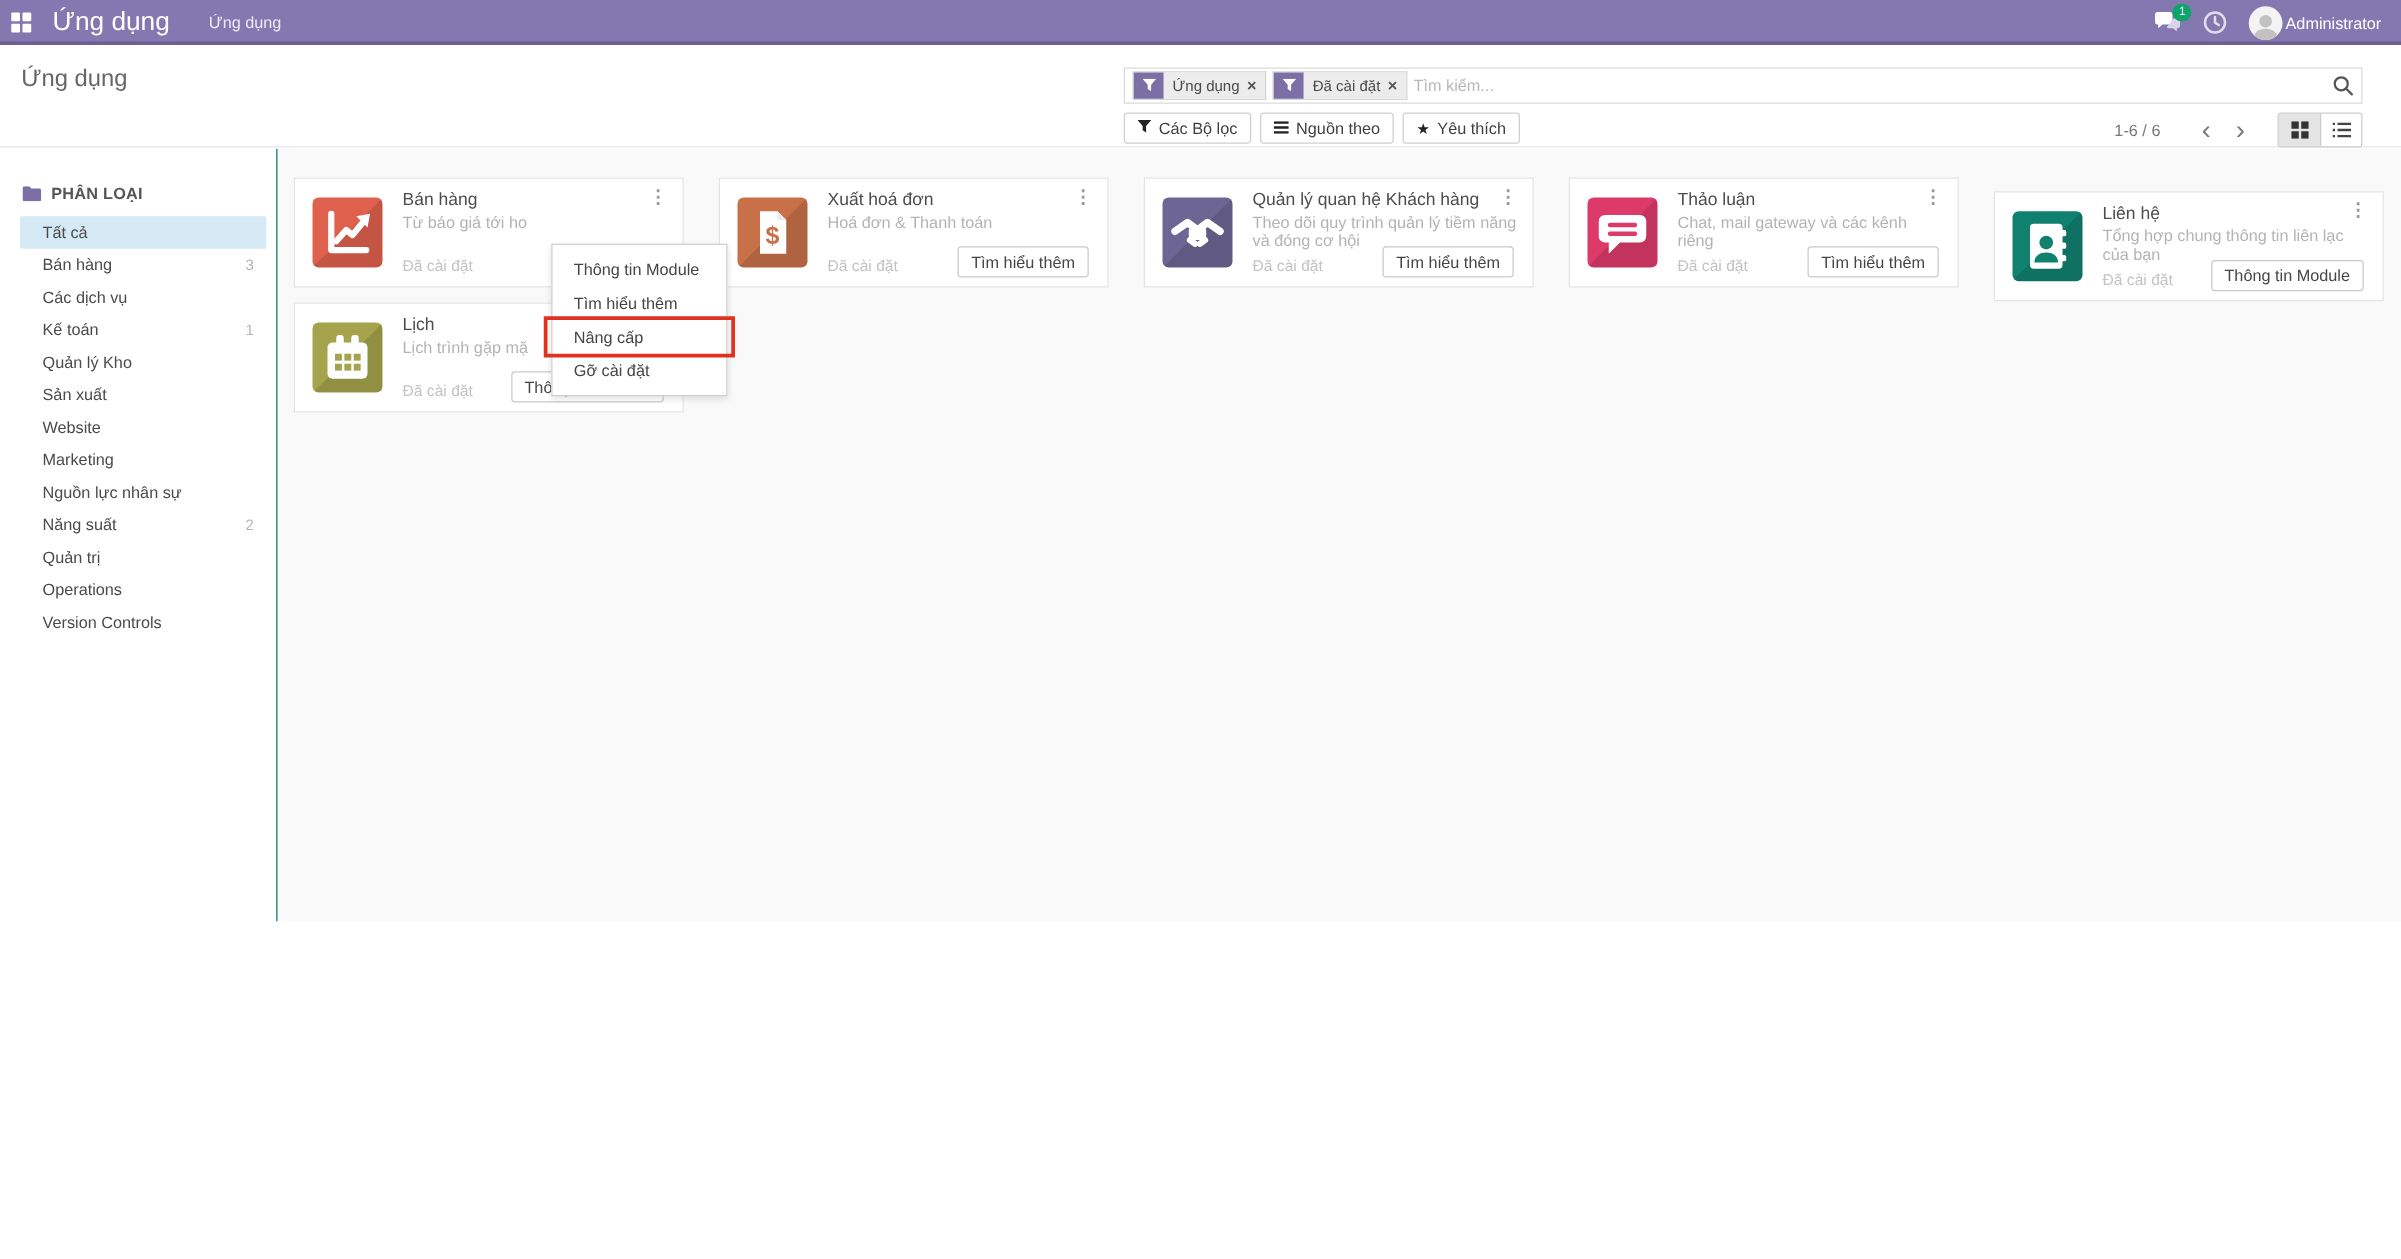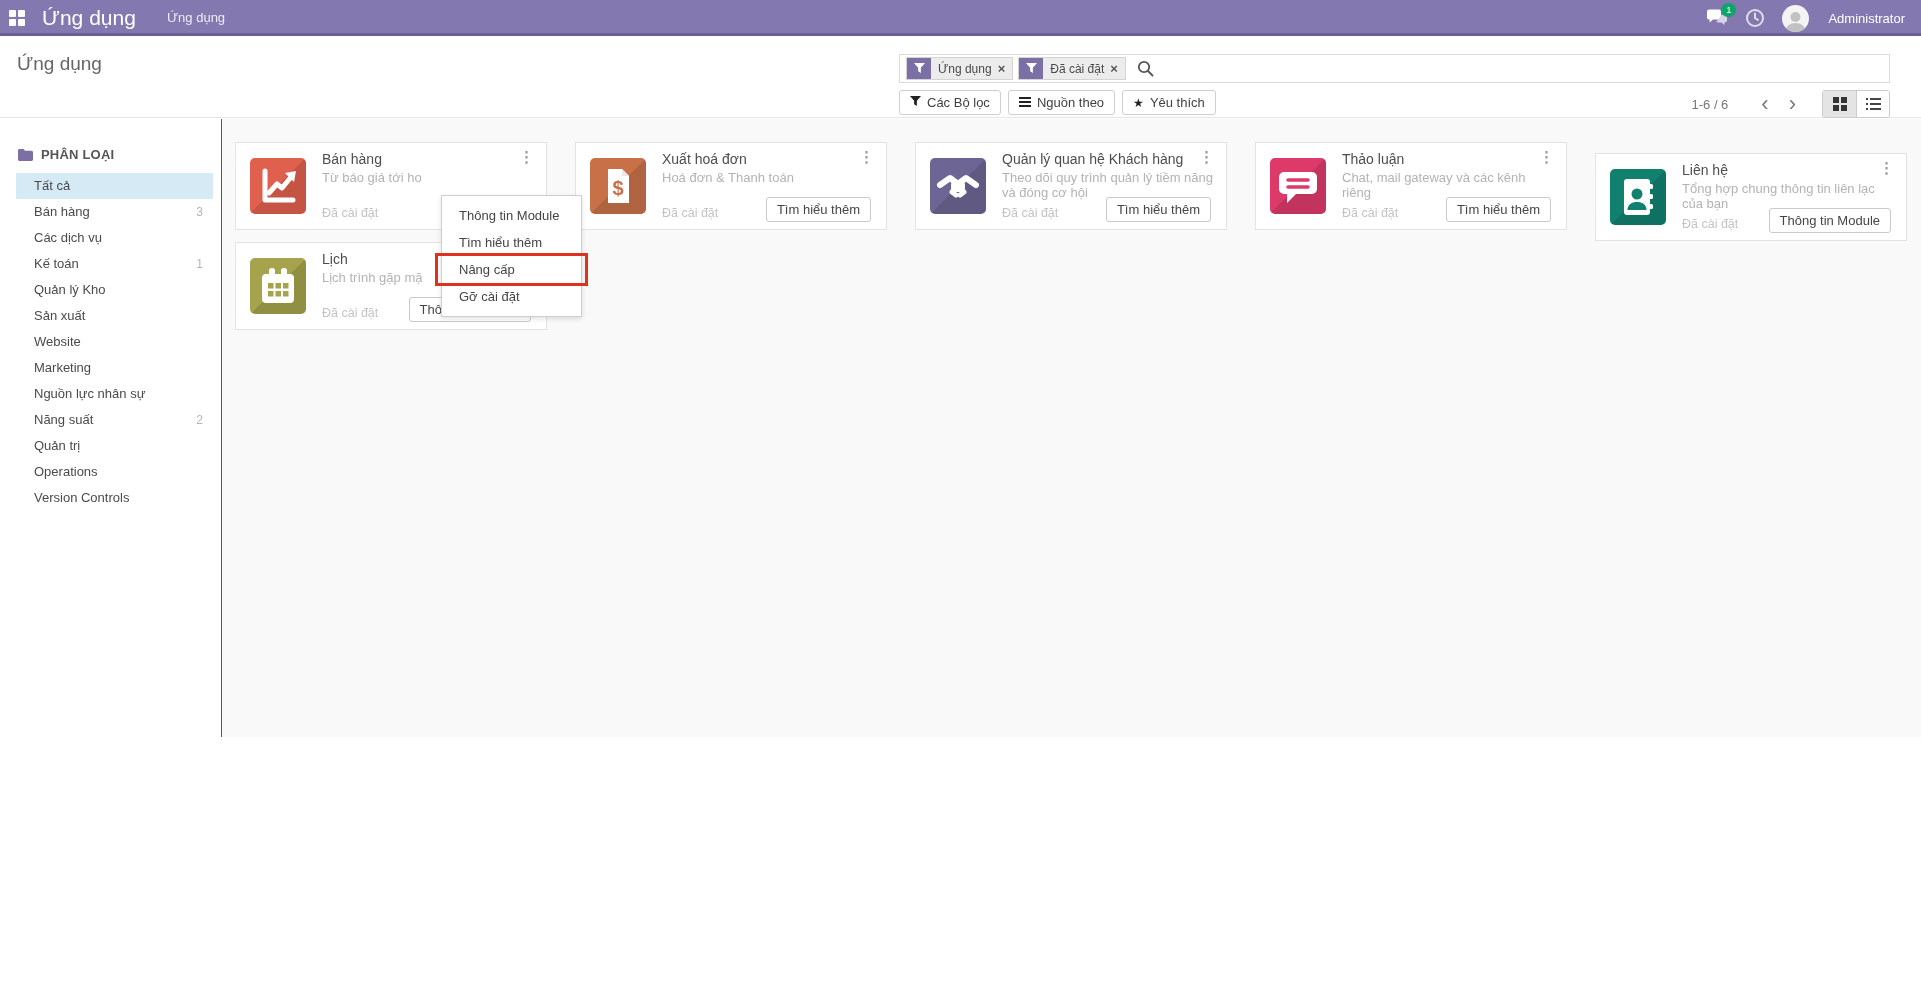--- a/index.html
+++ b/index.html
@@ -108,21 +108,21 @@
           <path fill="#d8d3e8" d="M16 5.5h3c1.1 0 2 .9 2 2v4c0 1.1-.9 2-2 2h-.6v2.6L15.5 13.5H12c-.6 0-1.2-.3-1.6-.7"></path>
         </svg>
         <span class="tb-badge">1</span>
       </div>
       <div class="tb-icon">
         <svg width="20" height="20" viewBox="0 0 20 20">
           <circle cx="10" cy="10" r="8" fill="none" stroke="rgba(255,255,255,0.75)" stroke-width="2"></circle>
           <path d="M10 5.5V10l3 2" fill="none" stroke="rgba(255,255,255,0.75)" stroke-width="2" stroke-linecap="round"></path>
         </svg>
       </div>
-      <div style="display:flex; align-items:center; gap:25px;">
+      <div style="display:flex; align-items:center; gap:8px;">
         <div class="tb-avatar">
           <svg width="27" height="24" viewBox="0 0 27 24">
             <circle cx="13.5" cy="9" r="5" fill="#c2c2c2"></circle>
             <path d="M3.5 24c0-6 4.5-9 10-9s10 3 10 9z" fill="#c2c2c2"></path>
           </svg>
         </div>
         <span class="tb-user">Administrator</span>
       </div>
     </div>
   </header>
@@ -146,20 +146,21 @@
         <div class="facet-icon">
           <svg width="11" height="11" viewBox="0 0 12 12">
               <path fill="#fff" d="M0 0h12L7.5 5.2V11L4.5 9V5.2z"></path>
             </svg>
         </div>
         <div class="facet-body">
           <span class="facet-label">Đã cài đặt</span>
           <span class="facet-close">×</span>
         </div>
       </div>
+      <input class="search-input" type="text" placeholder="Tìm kiếm..." style="">
       <div class="magnifier">
         <svg width="17" height="17" viewBox="0 0 17 17">
           <circle cx="7" cy="7" r="5.2" fill="none" stroke="#555" stroke-width="1.8"></circle>
           <path d="M11 11l4.5 4.5" stroke="#555" stroke-width="1.8" stroke-linecap="round"></path>
         </svg>
       </div>
     </div>
 
     <div class="cp-buttons">
       <button class="cp-btn">

